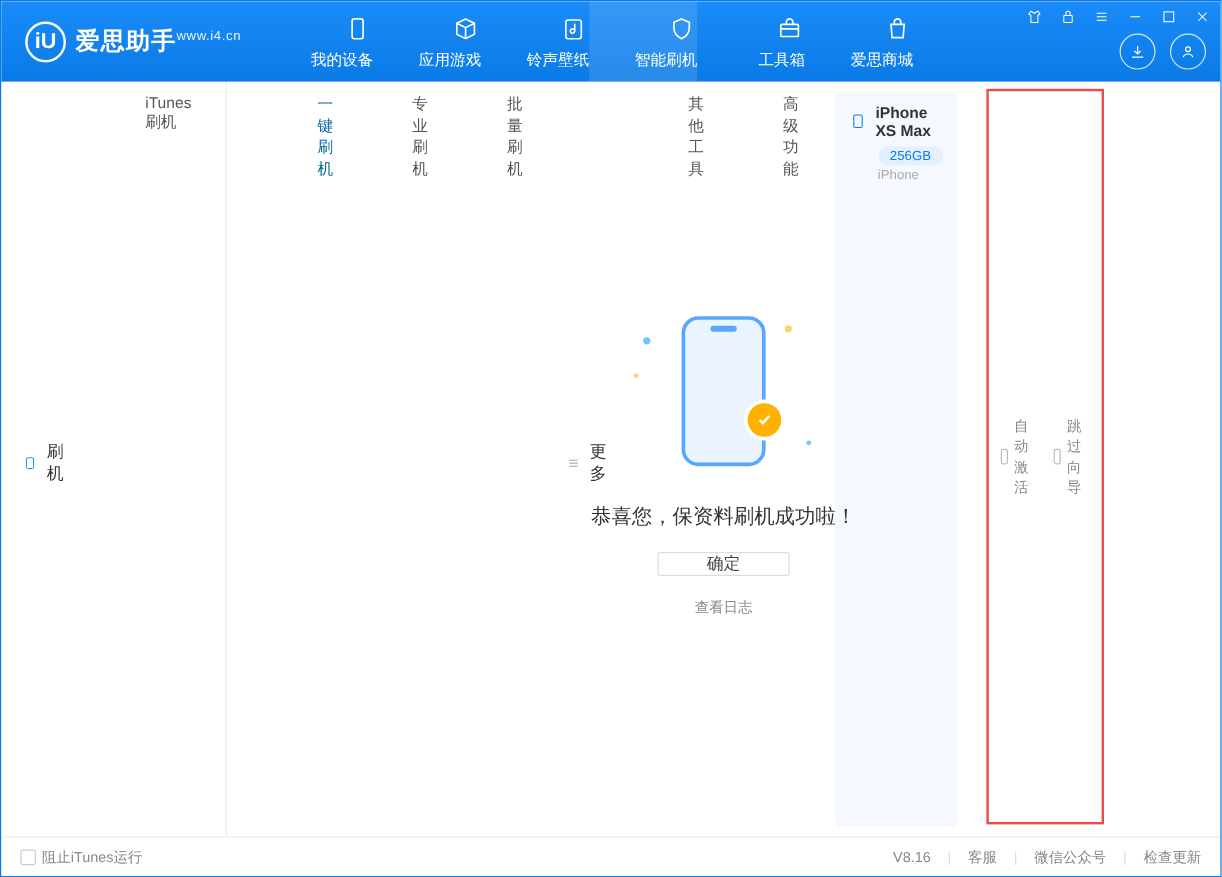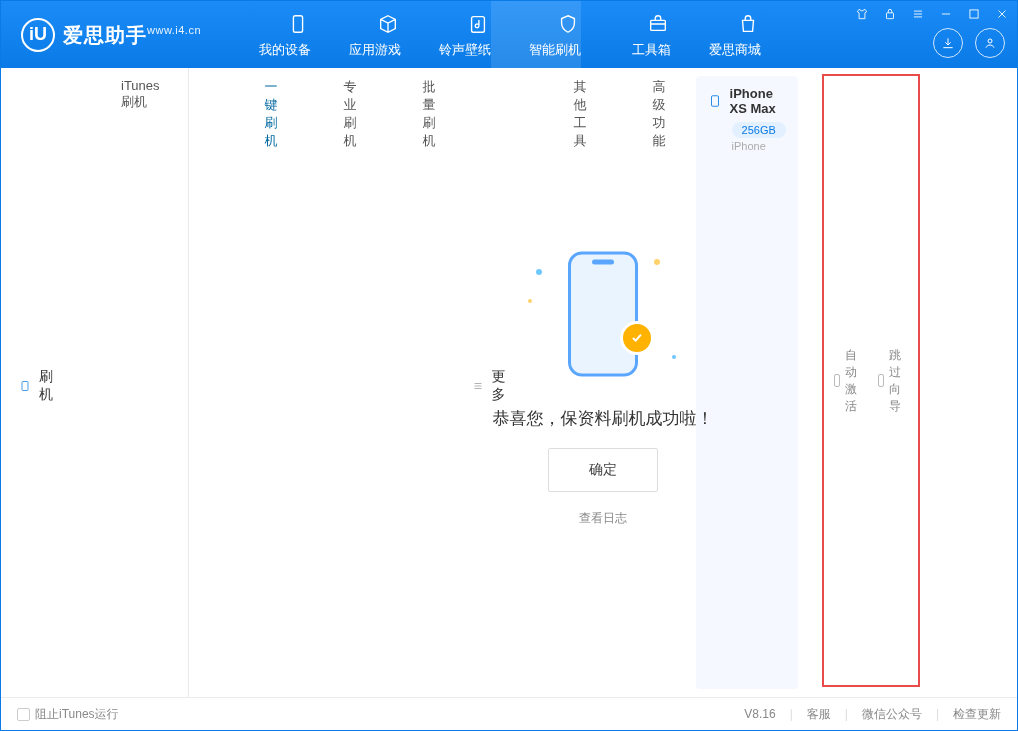--- a/index.html
+++ b/index.html
@@ -63,21 +63,21 @@
 .phone:before { content:""; position:absolute; top:5px; left:50%; transform:translateX(-50%); width:22px; height:5px; background:#5aa6ff; border-radius:3px;}
 .check-badge { position: absolute; right: 24px; bottom: 34px; width: 34px; height: 34px; background: #ffb300; border-radius: 50%; display: flex; align-items: center; justify-content: center; border: 3px solid #fff; }
 .check-badge svg { stroke:#fff; stroke-width:3; fill:none; }
 .dot { position:absolute; border-radius:50%; }
 .d1{width:6px;height:6px;background:#6fc7ff;top:30px;left:8px;}
 .d2{width:4px;height:4px;background:#ffd36b;top:60px;left:0px;}
 .d3{width:6px;height:6px;background:#ffd36b;top:20px;right:18px;}
 .d4{width:4px;height:4px;background:#6fc7ff;bottom:30px;right:2px;}
 
 .success-msg { font-size: 17px; color: #333; }
-.ok-btn { border: 1px solid #ddd; background:#fff; padding: 12px 40px; font-size: 14px; color:#444; cursor:pointer; border-radius:2px;}
+.ok-btn { border: 1px solid #ddd; background:#fff; padding: 0 40px; font-size: 14px; color:#444; cursor:pointer; border-radius:2px;}
 .log-link { font-size: 12px; color: #888; cursor:pointer; }
 
 
 .footer { height: 33px; border-top: 1px solid #ebebeb; display: flex; align-items: center; padding: 16px 16px; font-size: 12px; color: #888; gap: 8px;}
 .footer .chk-box{border-color:#ccc;}
 .footer-spacer{flex:1;}
 .f-ver{color:#888;}
 .f-sep{color:#ddd; margin:0 6px;}
 .f-link{color:#888; cursor:pointer;}
 </style>

